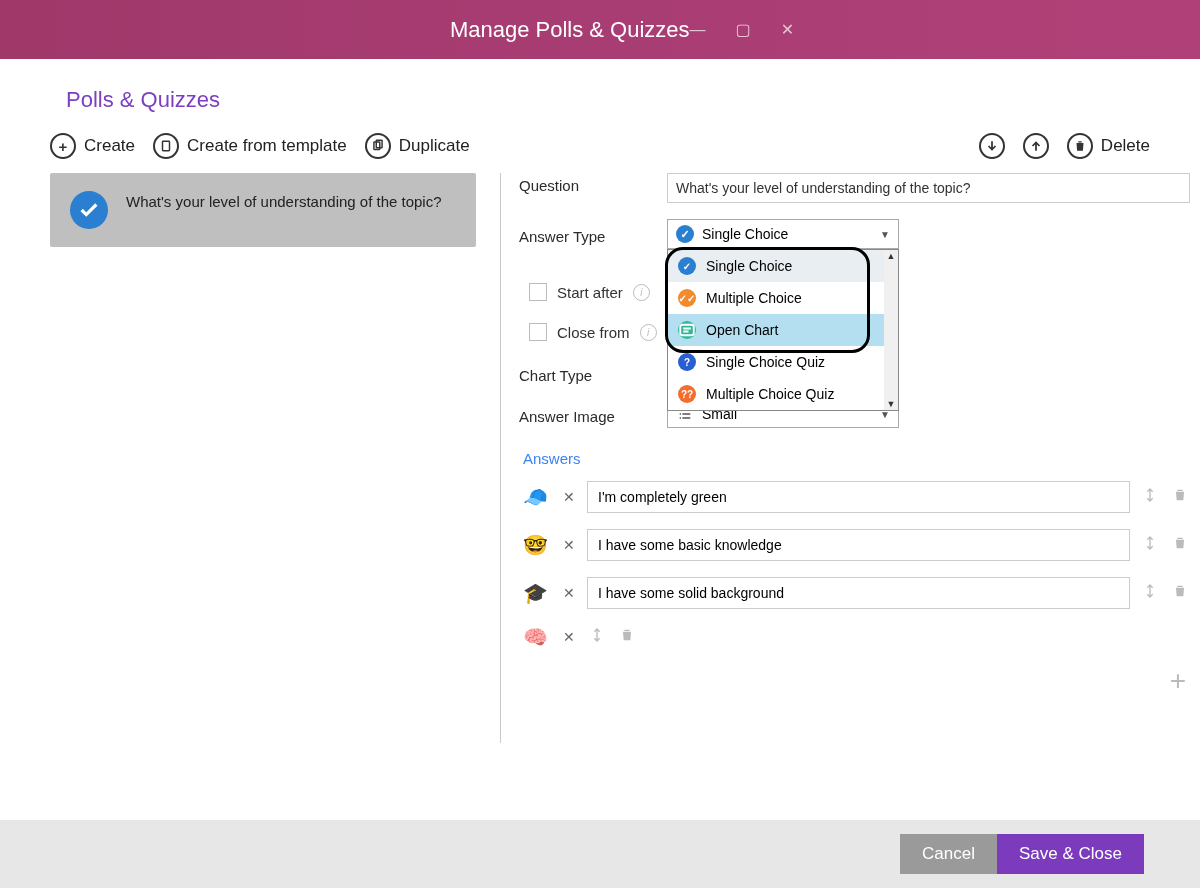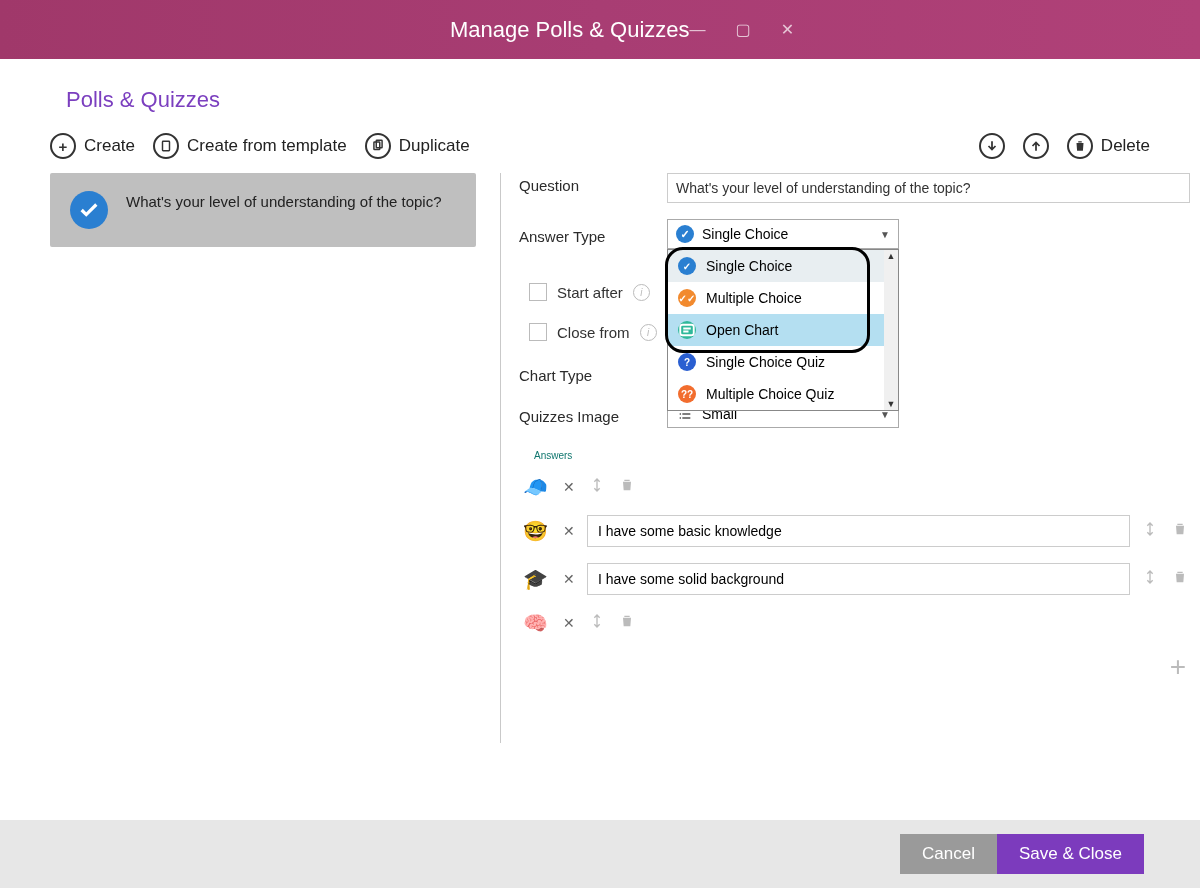--- a/index.html
+++ b/index.html
@@ -56,21 +56,21 @@
   .dd-wrap { position: relative; }
   .dd-item { display: flex; align-items: center; gap: 10px; padding: 7px 10px; font-size: 14px; cursor: pointer; }
   .dd-item.hover { background: #e8eef1; }
   .dd-item.sel { background: #b4dff1; }
   .dd-item .ic { width: 18px; height: 18px; border-radius: 50%; display: inline-flex; align-items: center; justify-content: center; color: #fff; font-size: 10px; font-weight: bold; }
   .dd-highlight { position:absolute; left:-3px; top:-3px; right:14px; height:106px; border:3px solid #000; border-radius:18px; pointer-events:none;}
   .dd-scroll { position:absolute; right:0; top:0; bottom:0; width:14px; background:#f0f0f0; display:flex; flex-direction:column; align-items:center; justify-content:space-between; }
   .dd-scroll .arr{ font-size:9px; color:#333; padding:1px 0;}
 
   
-  .answers-title { font-size: 10px; margin: 22px 0 14px 15px; color: #0f766e; }
+  .answers-title { font-size: 15px; margin: 22px 0 14px 4px; color: #3b82f6; }
   .ans-row { display: flex; align-items: center; gap: 10px; margin-bottom: 16px; }
   .ans-emoji { width: 34px; text-align: center; font-size: 20px; }
   .ans-x { color: #666; font-size: 14px; cursor: pointer; width:14px;}
   .ans-input { flex: 1; border: 1px solid #ccc; padding: 7px 10px; font-size: 14px; }
   .drag-ic, .del-ic { color: #bbb; cursor: pointer; width:20px; text-align:center;}
   .drag-ic svg, .del-ic svg { width:16px; height:18px; }
   .add-ic { text-align:right; color:#bbb; font-size:28px; padding-right:4px; cursor:pointer;}
 
   
   .footer { position: absolute; left:0; right:0; bottom:0; height: 68px; background: #e7e7e7; display: flex; align-items: center; justify-content: flex-end; padding-right: 56px; }
@@ -227,39 +227,40 @@
       <span>Close from</span>
       <span class="info-ic">i</span>
     </div>
 
     <div class="form-row">
       <div class="form-label">Chart Type</div>
       <div class="form-ctrl"></div>
     </div>
 
     <div class="form-row">
-      <div class="form-label">Quizzes Image</div>
+      <div class="form-label">Answer Image</div>
       <div class="form-ctrl">
         <div class="select-box">
           <span class="list-icon">
             <svg viewBox="0 0 24 24" stroke="#555" stroke-width="2">
                 <path d="M4 6h2M8 6h12M4 12h2M8 12h12M4 18h2M8 18h12"></path>
               </svg>
           </span>
           <span>Small</span>
           <span class="caret">▼</span>
         </div>
       </div>
     </div>
 
     <div class="answers-title">Answers</div>
 
     <div class="ans-row">
       <span class="ans-emoji">🧢</span>
       <span class="ans-x">✕</span>
+      <input class="ans-input" value="I'm completely green" style="">
       <span class="drag-ic"><svg viewBox="0 0 24 24" fill="none" stroke="#bbb" stroke-width="2">
             <path d="M12 3v18M8 7l4-4 4 4M8 17l4 4 4-4"></path>
           </svg></span>
       <span class="del-ic"><svg viewBox="0 0 24 24" fill="#bbb">
             <path d="M6 7h12l-1 13H7L6 7zm2-3h8v2H8V4z"></path>
           </svg></span>
     </div>
     <div class="ans-row">
       <span class="ans-emoji">🤓</span>
       <span class="ans-x">✕</span>

